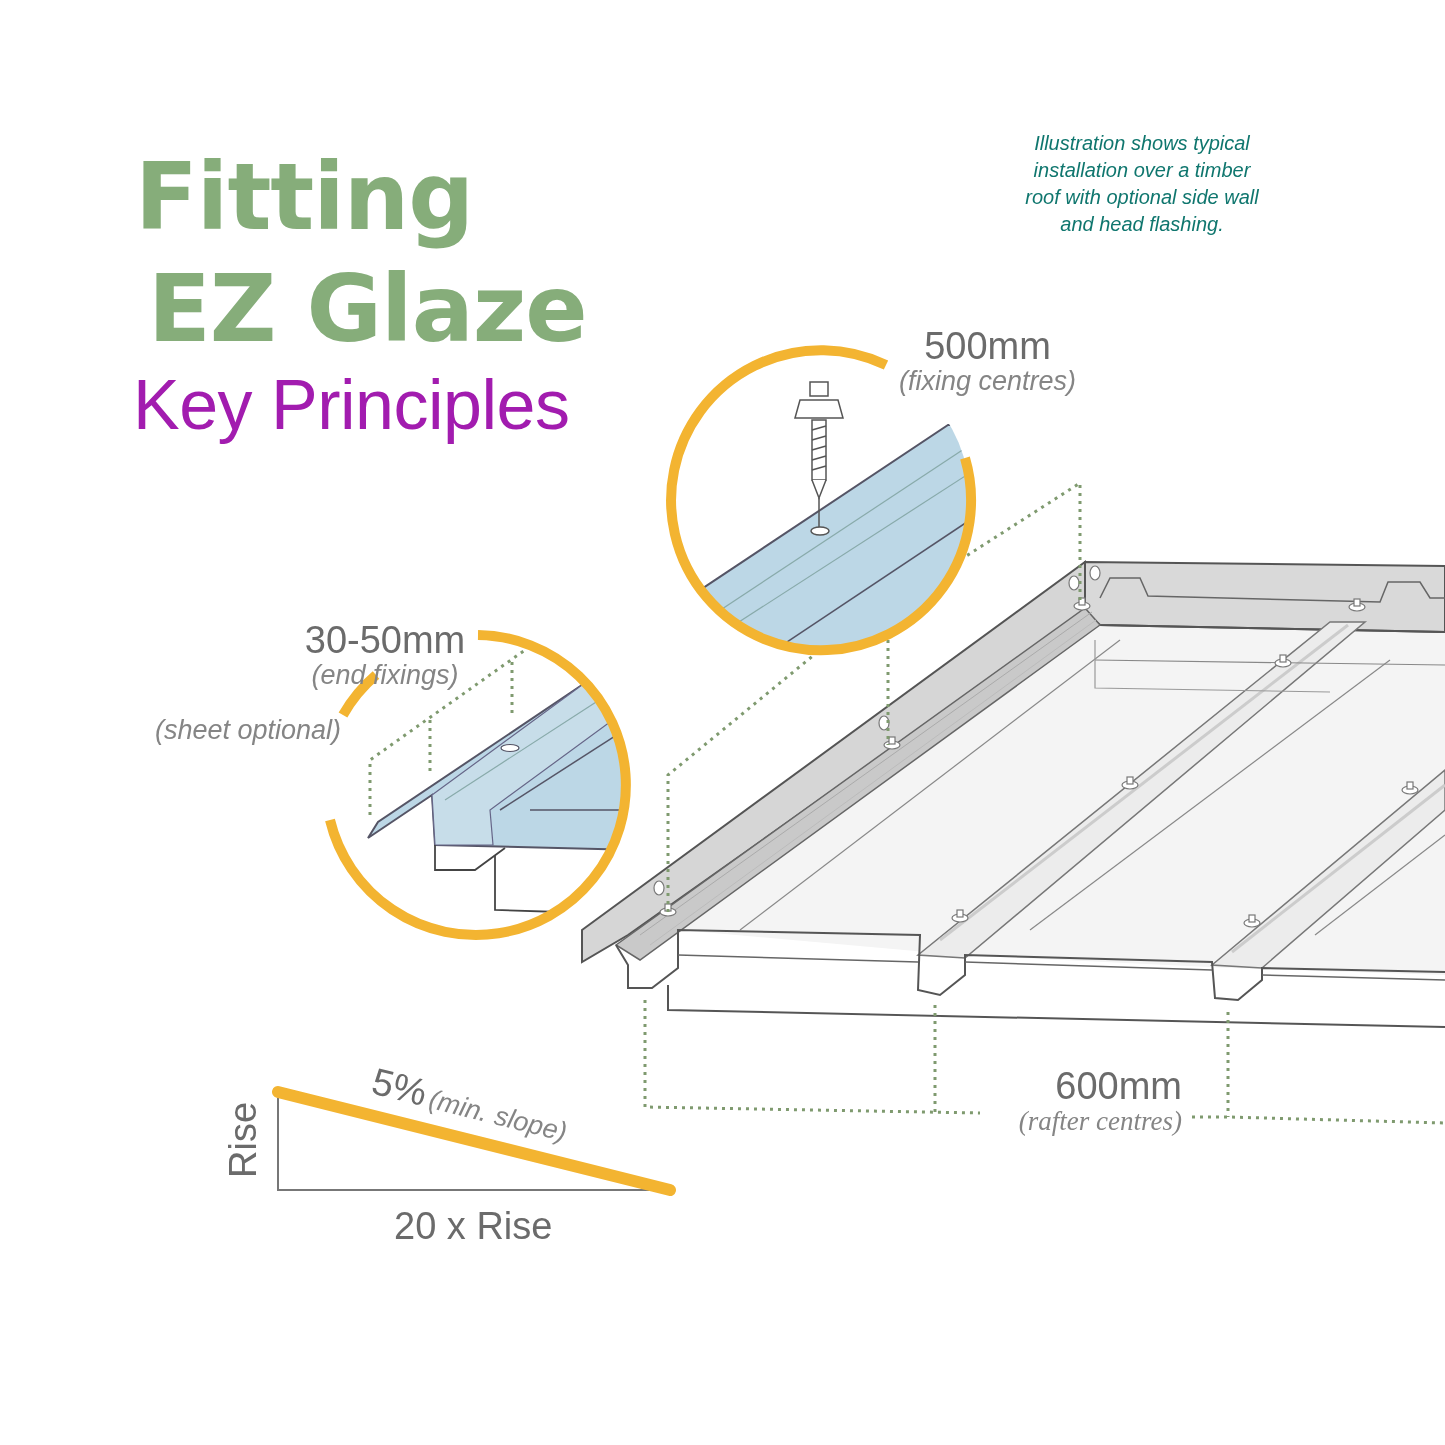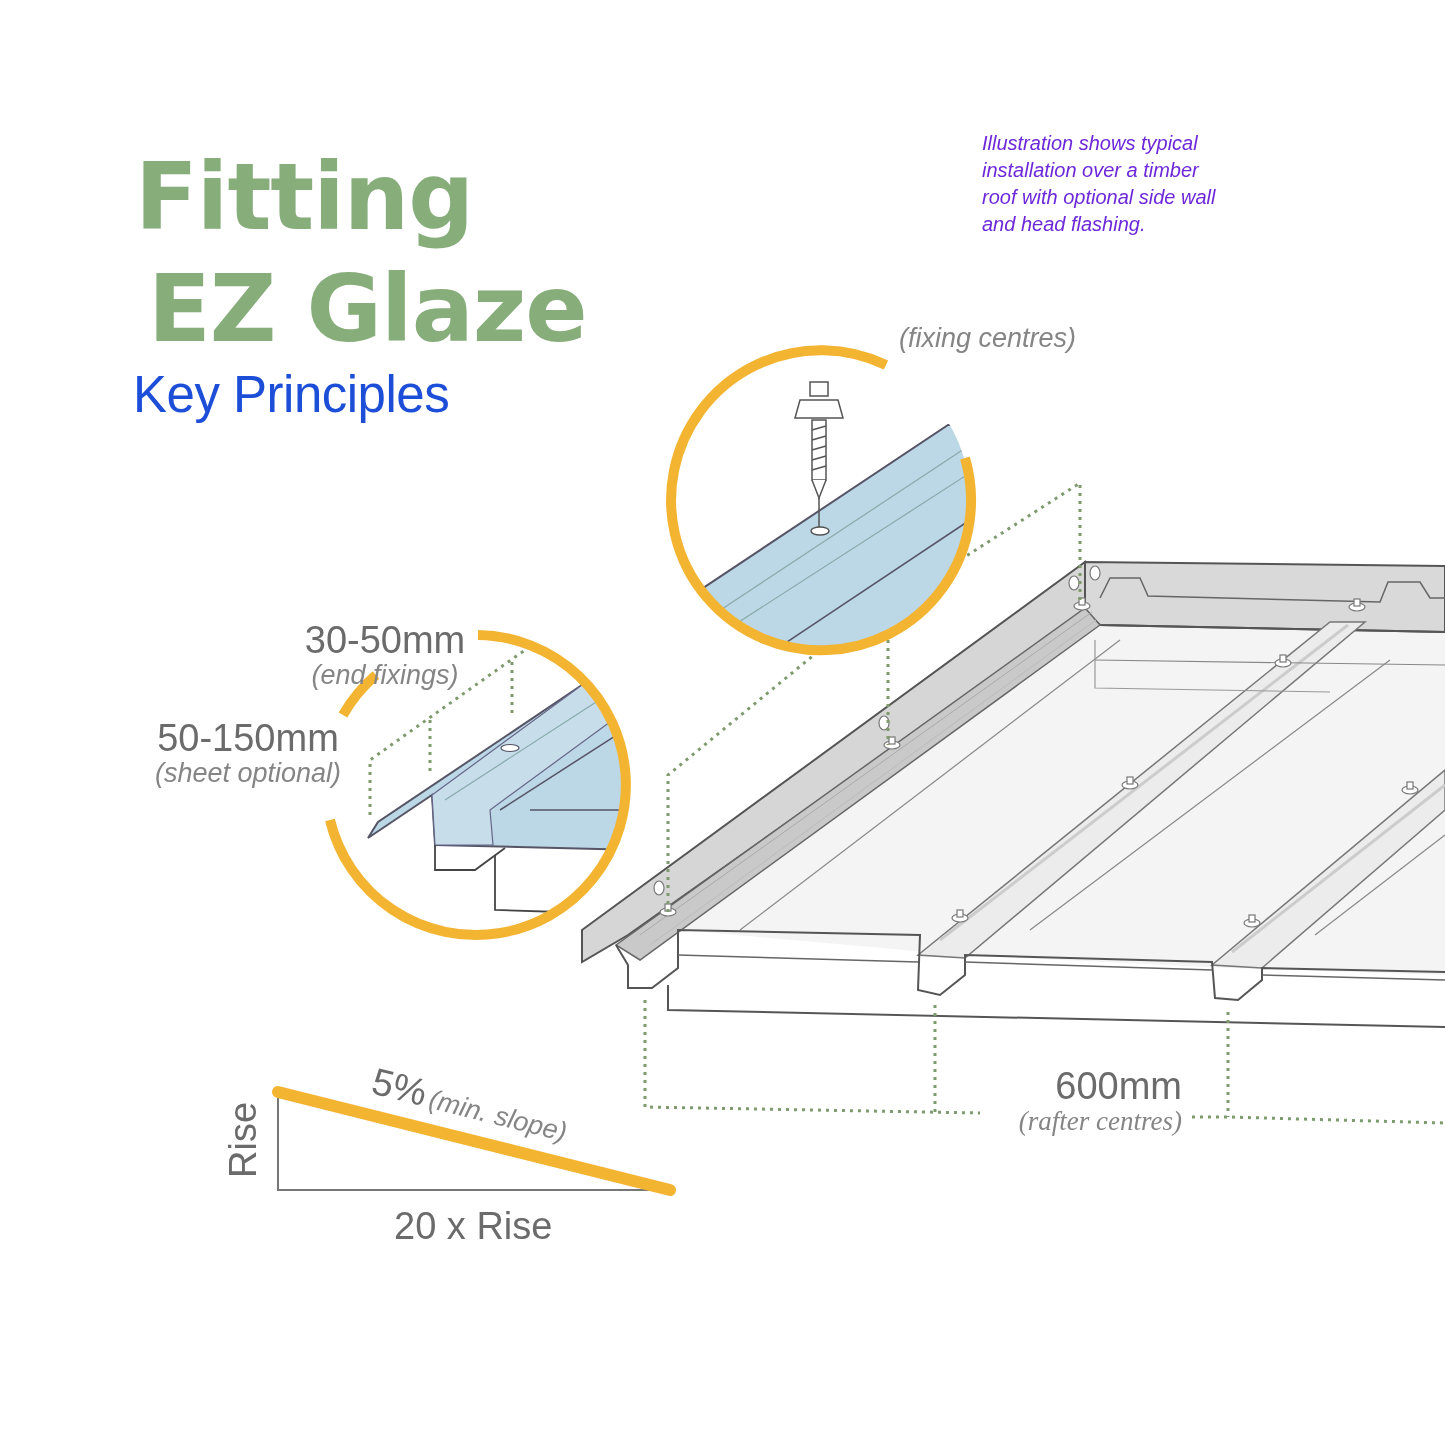--- a/index.html
+++ b/index.html
@@ -1,20 +1,20 @@
 <!DOCTYPE html>
 <html><head>
   <meta charset="utf-8">
   <style>
     html, body { margin:0; padding:0; background:#ffffff; }
     body { width:1445px; height:1445px; position:relative; overflow:hidden; font-family:"Liberation Sans", sans-serif; }
     .abs { position:absolute; }
     .title { color:#86ad7a; font-family:"DejaVu Sans", sans-serif; font-weight:bold; font-size:92px; line-height:112px; letter-spacing:-1px;margin-top:24px; }
-    .subtitle { color:#1d4ed8; font-family:"Liberation Sans", sans-serif; font-size:51px; font-weight:normal; letter-spacing:-0.5px; }
-    .note { color:#6d28d9; font-family:"Liberation Sans", sans-serif; font-style:italic; font-size:20px; line-height:27px; text-align:left; }
+    .subtitle { color:#a21caf; font-family:"Liberation Sans", sans-serif; font-size:70px; font-weight:normal; letter-spacing:-0.5px; }
+    .note { color:#0f766e; font-family:"Liberation Sans", sans-serif; font-style:italic; font-size:20px; line-height:27px; text-align:center; }
     .dim { color:#6b6b6b; font-family:"Liberation Sans", sans-serif; font-size:38px; }
     .dimsub { color:#858585; font-family:"Liberation Sans", sans-serif; font-style:italic; font-size:27px; }
     svg { position:absolute; left:0; top:0; }
   </style>
 </head>
 <body>
 
 <svg width="1445" height="1445" viewBox="0 0 1445 1445">
 
   <g>
@@ -139,30 +139,30 @@
 <div class="abs subtitle" style="left:133px; top:365px;">Key Principles</div>
 
 <div class="abs note" style="right:143px; top:130px; width:320px;">
   <div>Illustration shows typical</div>
   <div>installation over a timber</div>
   <div>roof with optional side wall</div>
   <div>and head flashing.</div>
 </div>
 
 <div class="abs" style="left:890px; top:325px; width:195px; text-align:center;">
+  <div class="dim">500mm</div>
   <div class="dimsub" style="margin-top:-2px;">(fixing centres)</div>
 </div>
 
 <div class="abs" style="left:295px; top:577px; width:180px; text-align:center;margin-top:42px;">
   <div class="dim">30-50mm</div>
   <div class="dimsub" style="margin-top:-2px;">(end fixings)</div>
 </div>
 
 <div class="abs" style="left:133px; top:717px; width:230px; text-align:center;">
-  <div class="dim">50-150mm</div>
   <div class="dimsub" style="margin-top:-2px;">(sheet optional)</div>
 </div>
 
 <div class="abs" style="left:982px; top:1065px; width:200px; text-align:right;">
   <div class="dim">600mm</div>
   <div class="dimsub" style="margin-top:-2px;font-family:Liberation Serif, serif;">(rafter centres)</div>
 </div>
 
 <div class="abs" style="left:378px; top:1060px; transform:rotate(14deg); transform-origin:left top; white-space:nowrap;">
   <span class="dim">5%</span>

